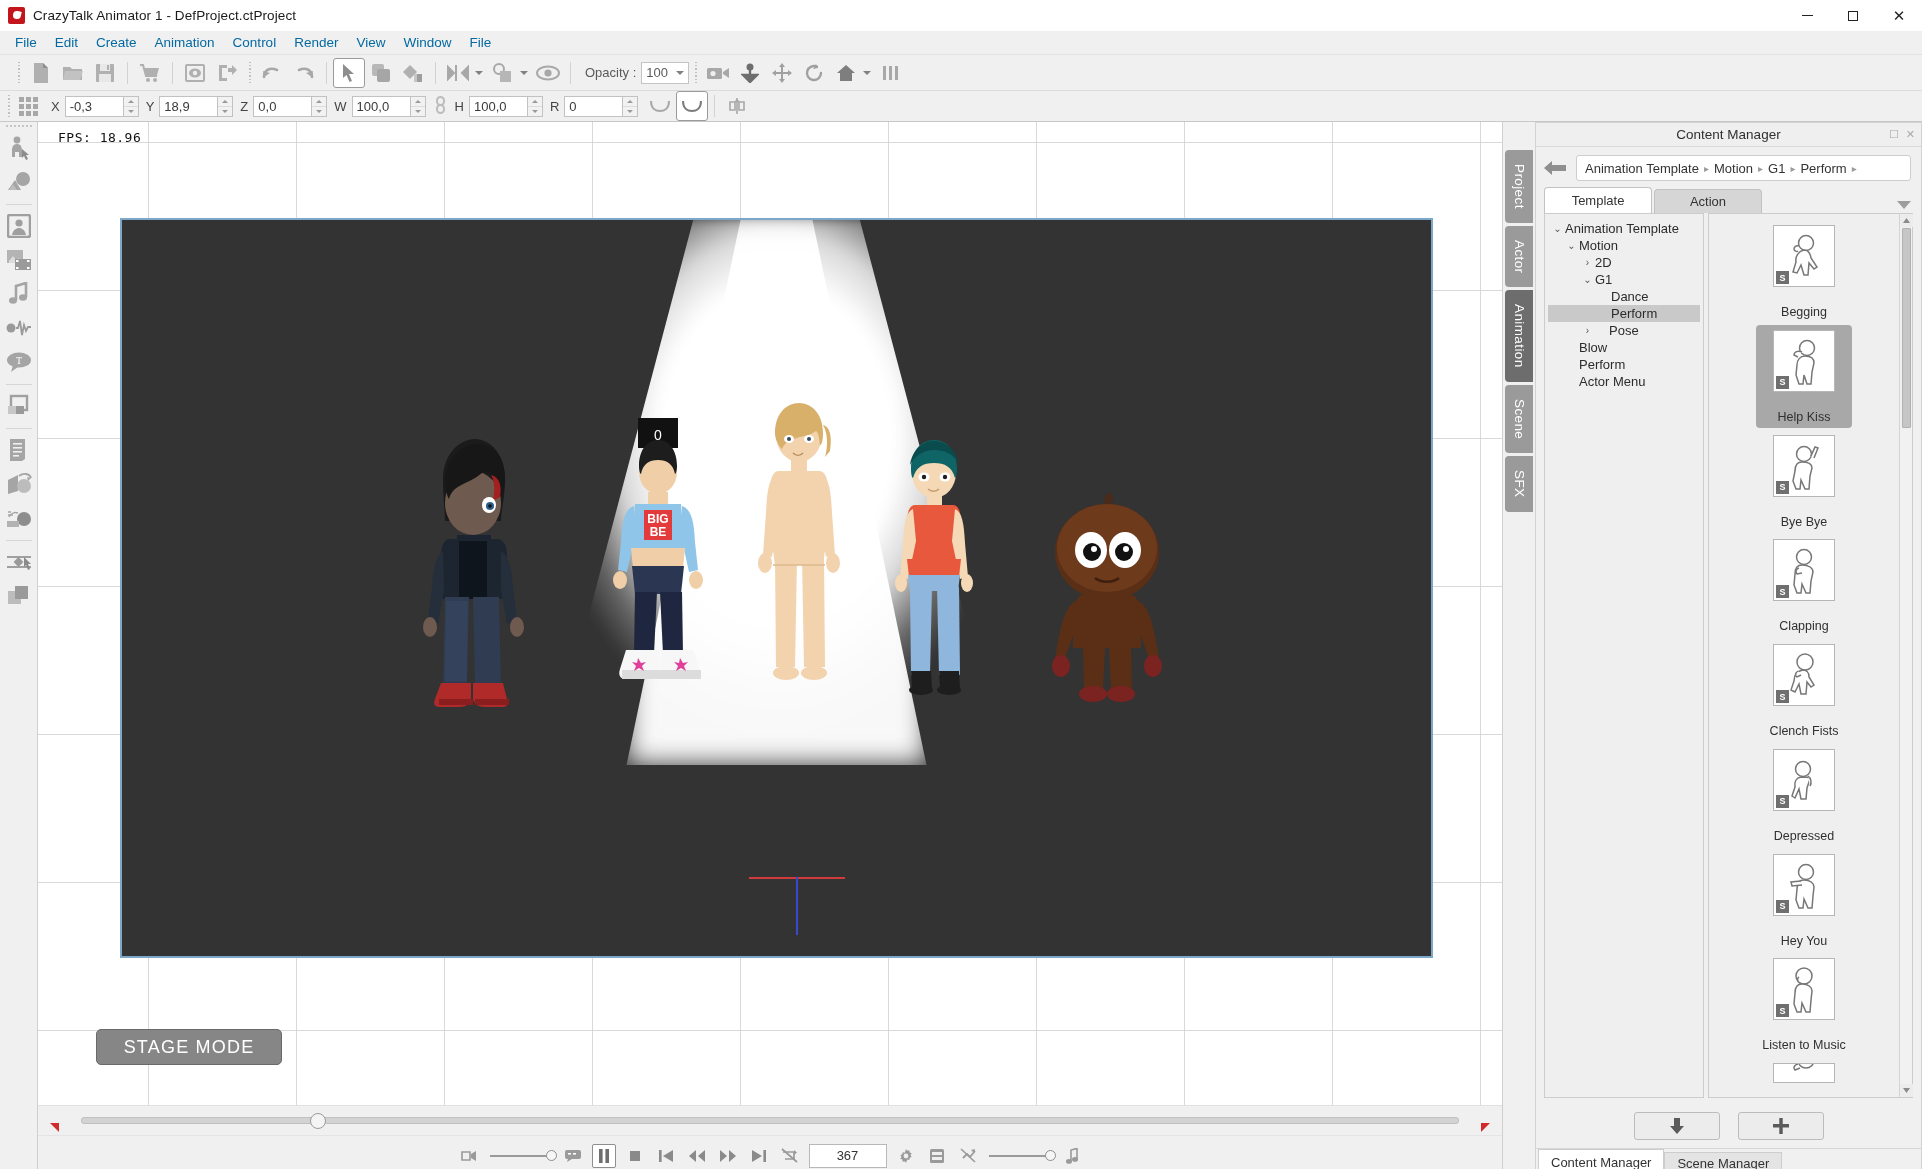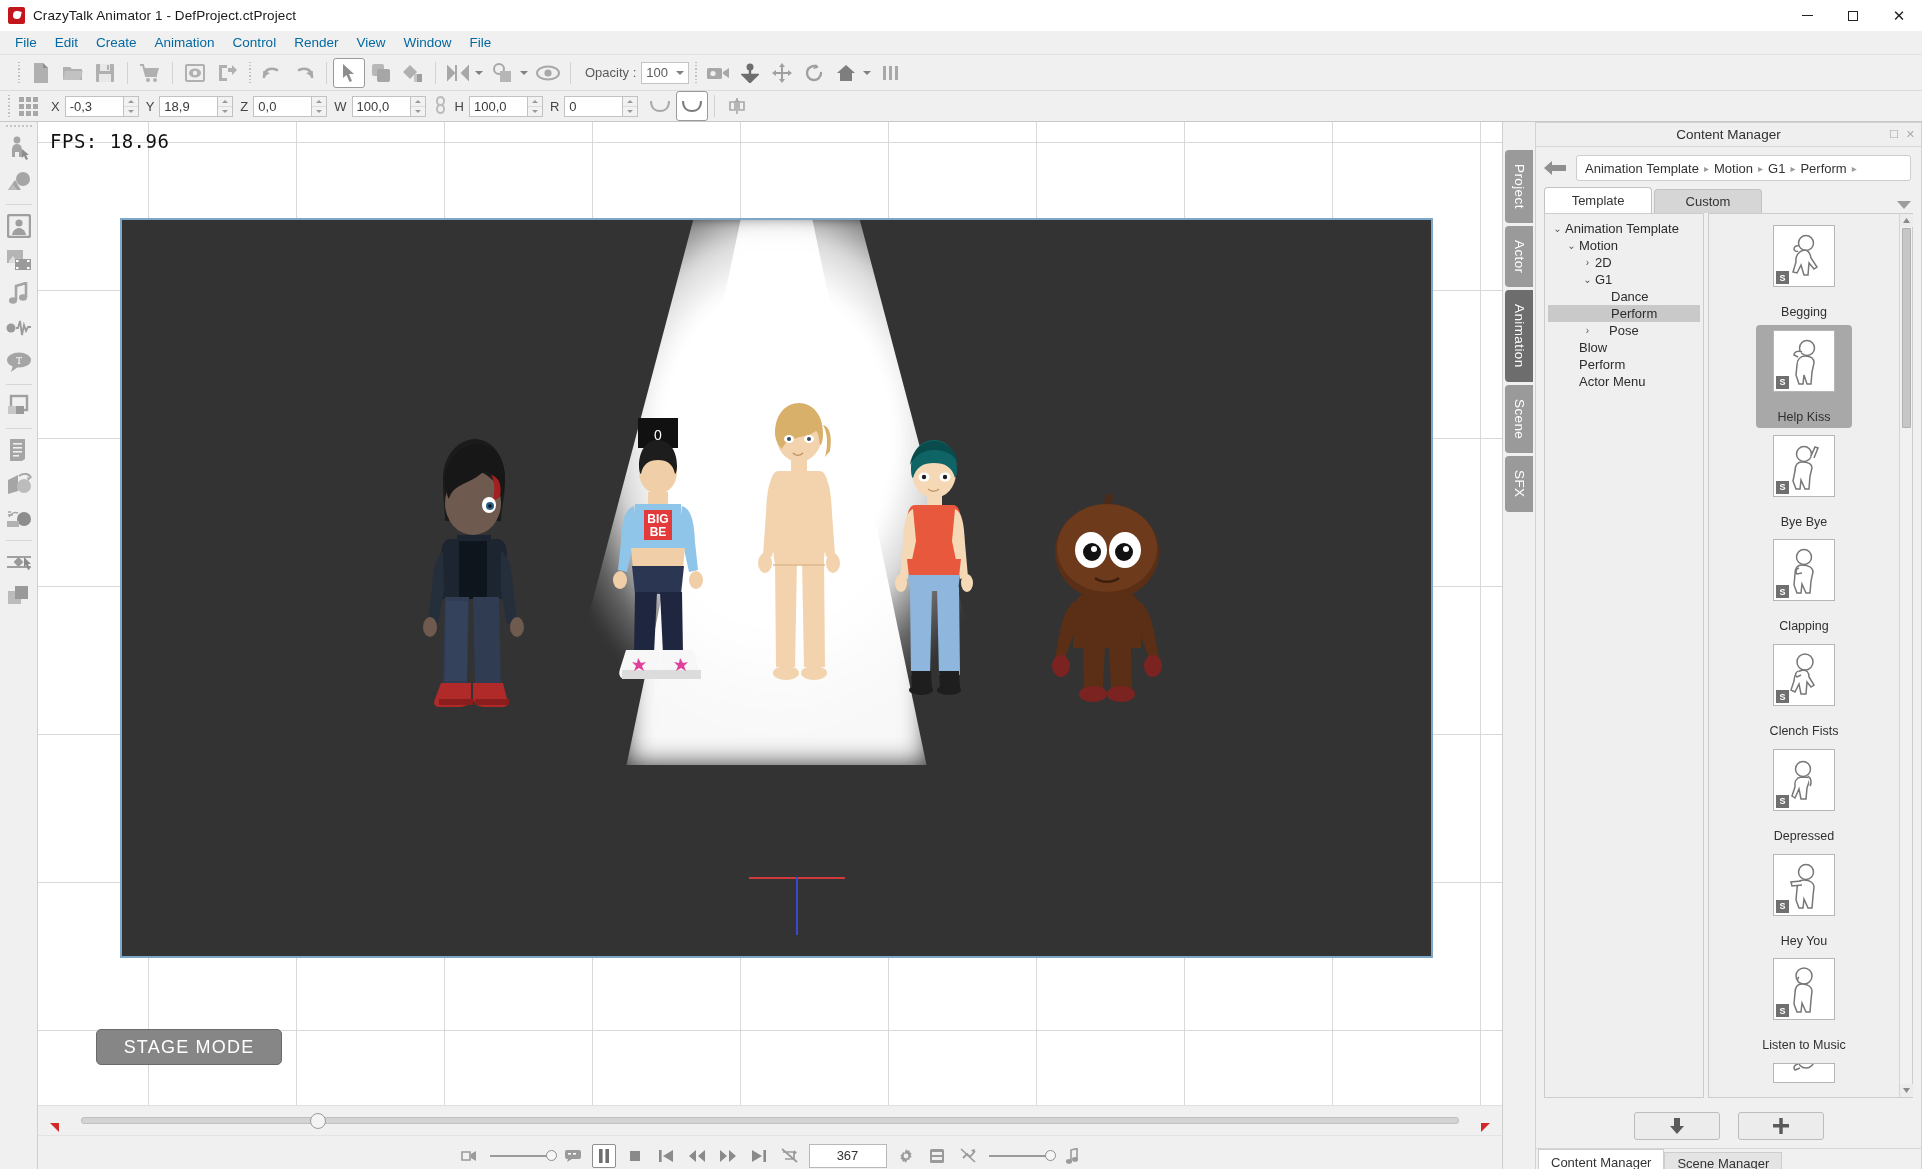--- a/index.html
+++ b/index.html
@@ -77,21 +77,21 @@
   
   .stage-col{flex:1;display:flex;flex-direction:column;background:#ffffff;position:relative;}
   .stage{flex:1;position:relative;background:#ffffff;overflow:hidden;}
   .gridlines{position:absolute;inset:0;
     background-image:
       linear-gradient(to right,#d9d9d9 1px,transparent 1px),
       linear-gradient(to bottom,#d9d9d9 1px,transparent 1px);
     background-size:148px 148px;
     background-position:-38px 20px;
   }
-  .fps{position:absolute;left:12px;top:8px;font-family:"DejaVu Sans Mono","Liberation Mono",monospace;font-size:19px;color:#111;letter-spacing:.5px;z-index:6;}
+  .fps{position:absolute;left:20px;top:8px;font-family:"DejaVu Sans Mono","Liberation Mono",monospace;font-size:13px;color:#111;letter-spacing:.5px;z-index:6;}
   .canvas-frame{position:absolute;left:82px;top:96px;width:1313px;height:740px;border:2px solid #7ba7c9;background:#333333;overflow:hidden;}
   .spotlight{position:absolute;left:50%;top:-2px;transform:translateX(-50%);
     width:460px;height:580px;
     background:radial-gradient(ellipse 230px 300px at 50% 38%, #ffffff 0%, #ffffff 52%, rgba(255,255,255,.82) 68%, rgba(255,255,255,.25) 86%, rgba(255,255,255,0) 100%);
     clip-path:polygon(32% 0%, 68% 0%, 100% 96%, 86% 100%, 14% 100%, 0% 96%);
     filter:blur(6px);
   }
   .spot-core{position:absolute;left:50%;top:0;transform:translateX(-50%);
     width:300px;height:545px;background:#ffffff;
     clip-path:polygon(38% 0%, 62% 0%, 100% 100%, 0% 100%);
@@ -889,21 +889,21 @@
             <span class="crumb-sep">▸</span>
             <span>G1</span>
             <span class="crumb-sep">▸</span>
             <span>Perform</span>
             <span class="crumb-sep">▸</span>
           </div>
         </div>
 
         <div class="cm-tabs">
           <div class="cm-tab active">Template</div>
-          <div class="cm-tab">Custom</div>
+          <div class="cm-tab">Action</div>
           <div class="dd"></div>
         </div>
 
         <div class="cm-body">
 
           <div class="tree">
             <div class="tnode" style="padding-left:2px">
               <span class="tw">⌄</span>
               <span>Animation Template</span>
             </div>

